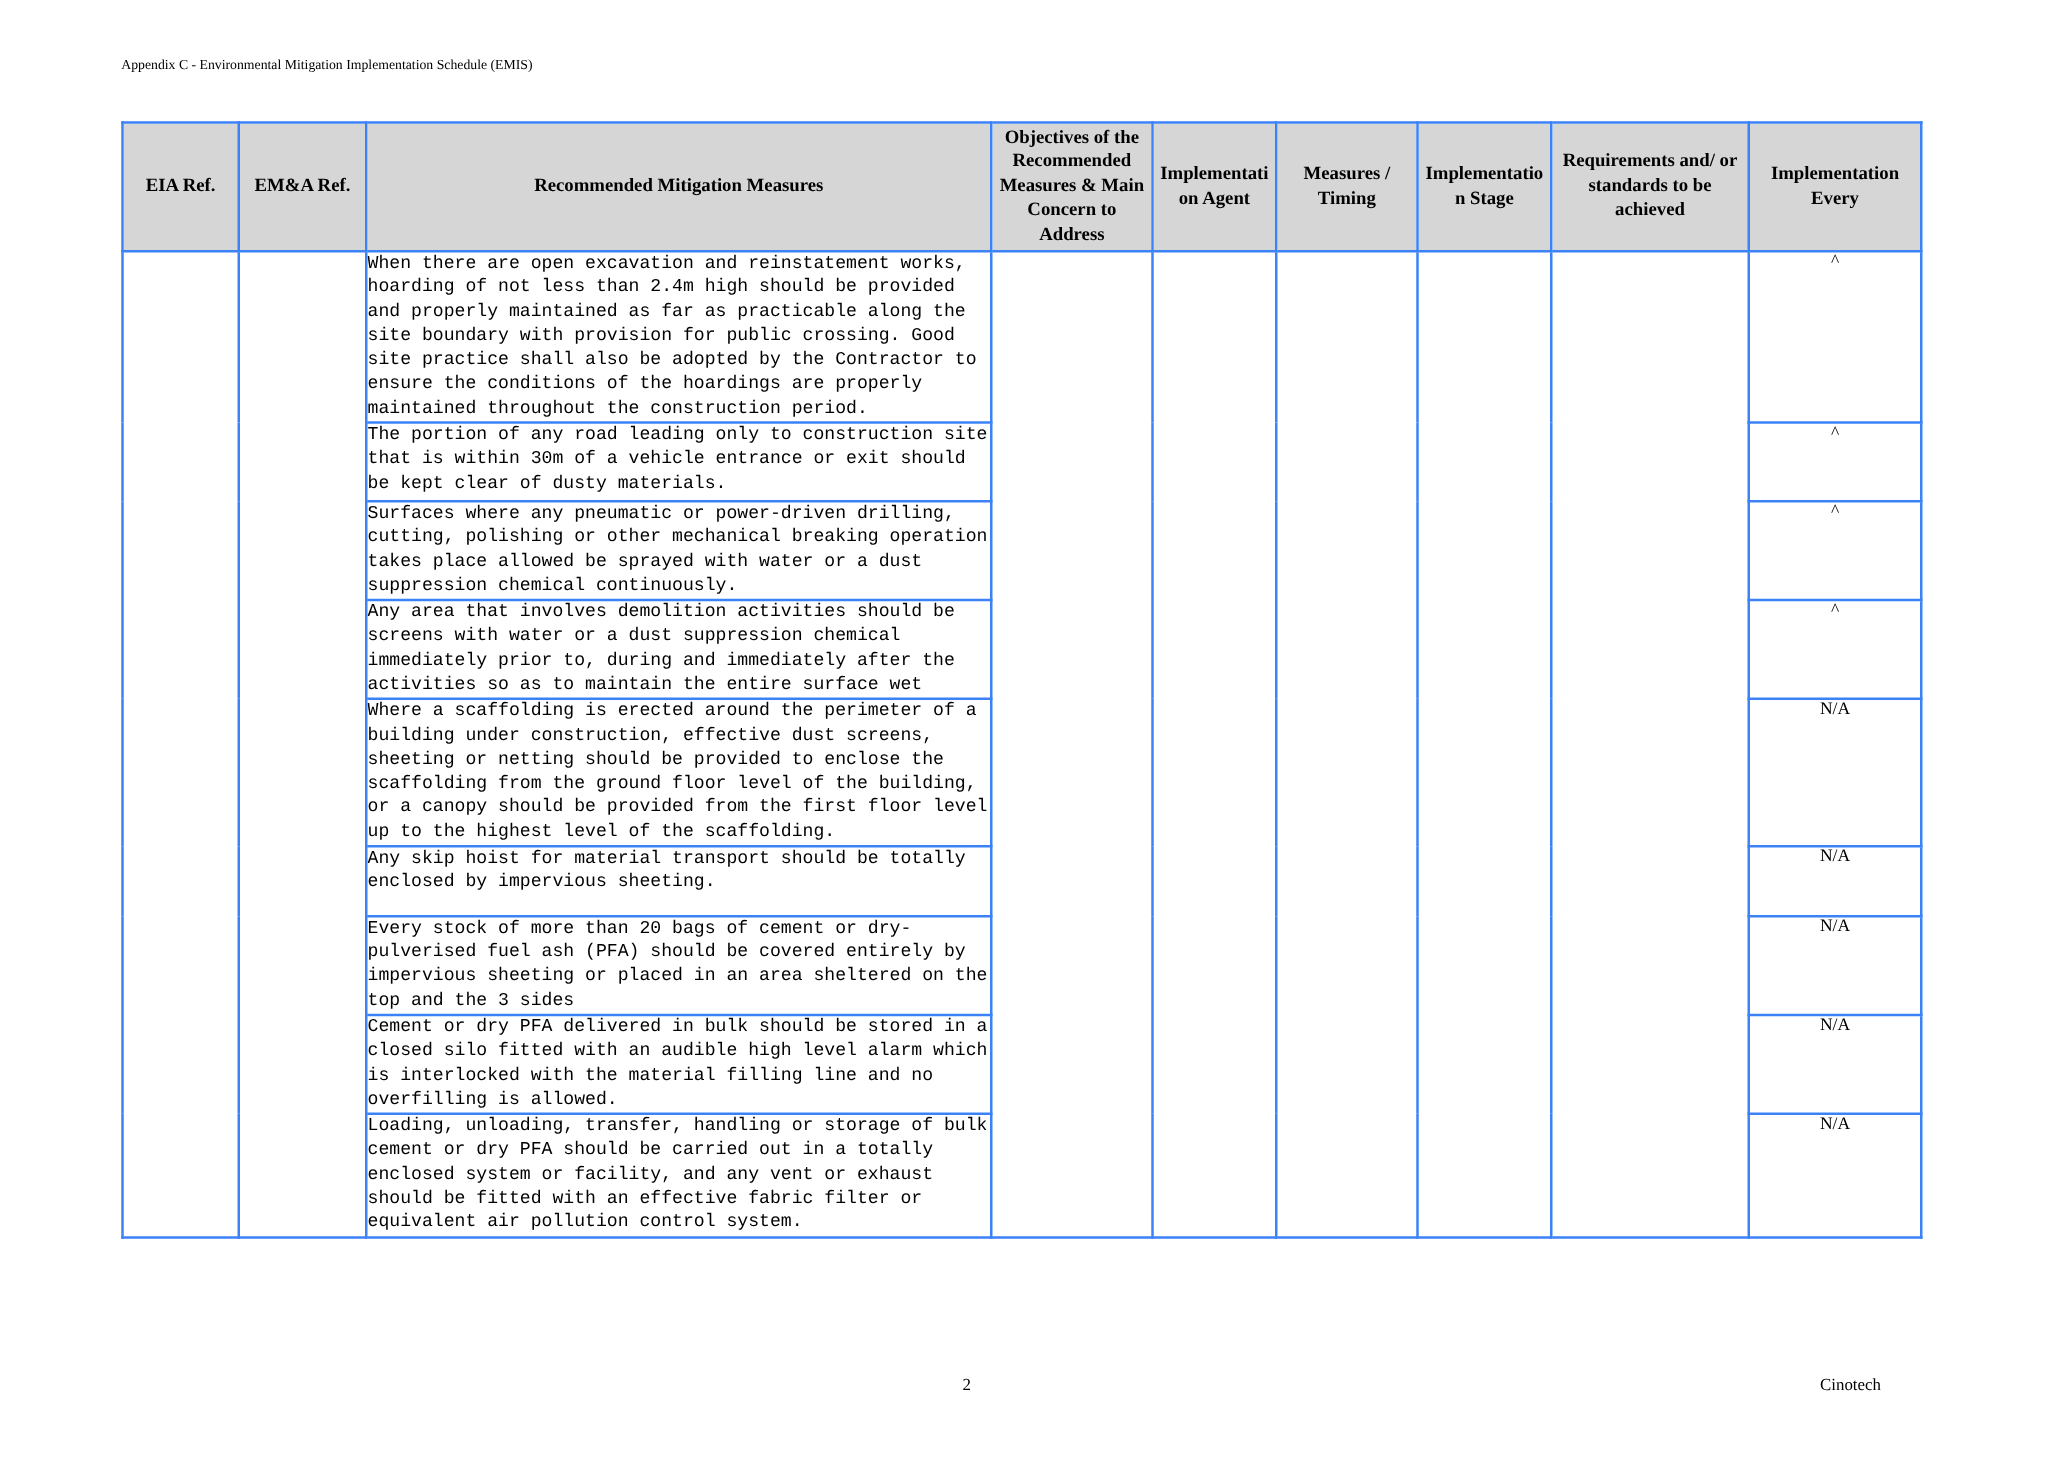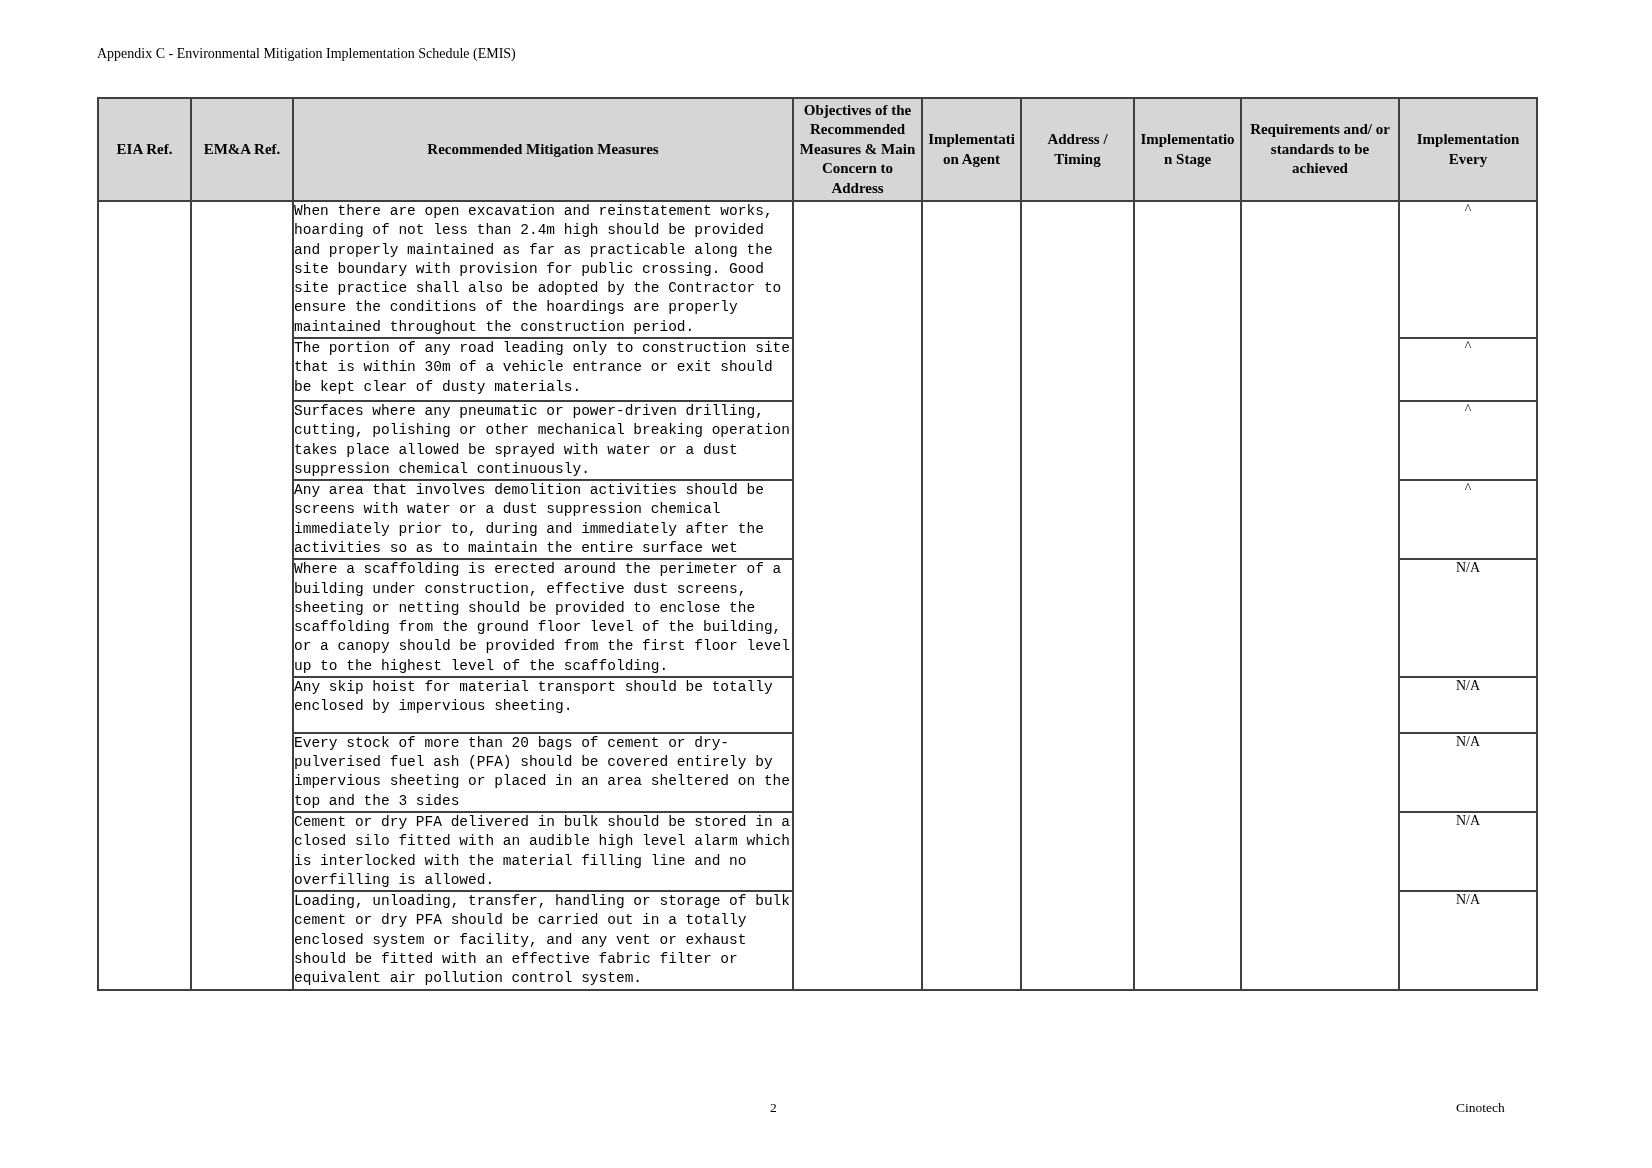--- a/index.html
+++ b/index.html
@@ -13,35 +13,35 @@
     height: 1168px;
     background: #ffffff;
     font-family: "Liberation Serif", serif;
     color: #000000;
     overflow: hidden;
   }
   .doc-title {
     position: absolute;
     left: 97px;
     top: 46px;
-    font-size: 14px;
+    font-size: 11px;
     white-space: nowrap;
     text-align: center;
   }
   table.emis {
     position: absolute;
     left: 97px;
     top: 97px;
     width: 1439px;
     border-collapse: collapse;
     table-layout: fixed;
   }
   table.emis th,
   table.emis td {
-    border: 2px solid #404040;
+    border: 2px solid #3b82f6;
     vertical-align: top;
     padding: 0;
     overflow: hidden;
   }
   table.emis th {
     background: #d6d6d6;
     font-weight: bold;
     font-size: 15px;
     line-height: 1.3;
     text-align: center;
@@ -102,21 +102,21 @@
         <th>EIA Ref.</th>
         <th>EM&amp;A Ref.</th>
         <th>Recommended Mitigation Measures</th>
         <th>Objectives of the
 Recommended
 Measures &amp; Main
 Concern to
 Address</th>
         <th>Implementati
 on Agent</th>
-        <th>Address /
+        <th>Measures /
 Timing</th>
         <th>Implementatio
 n Stage</th>
         <th>Requirements and/ or
 standards to be
 achieved</th>
         <th>Implementation
 Every</th>
       </tr>
     </thead>

